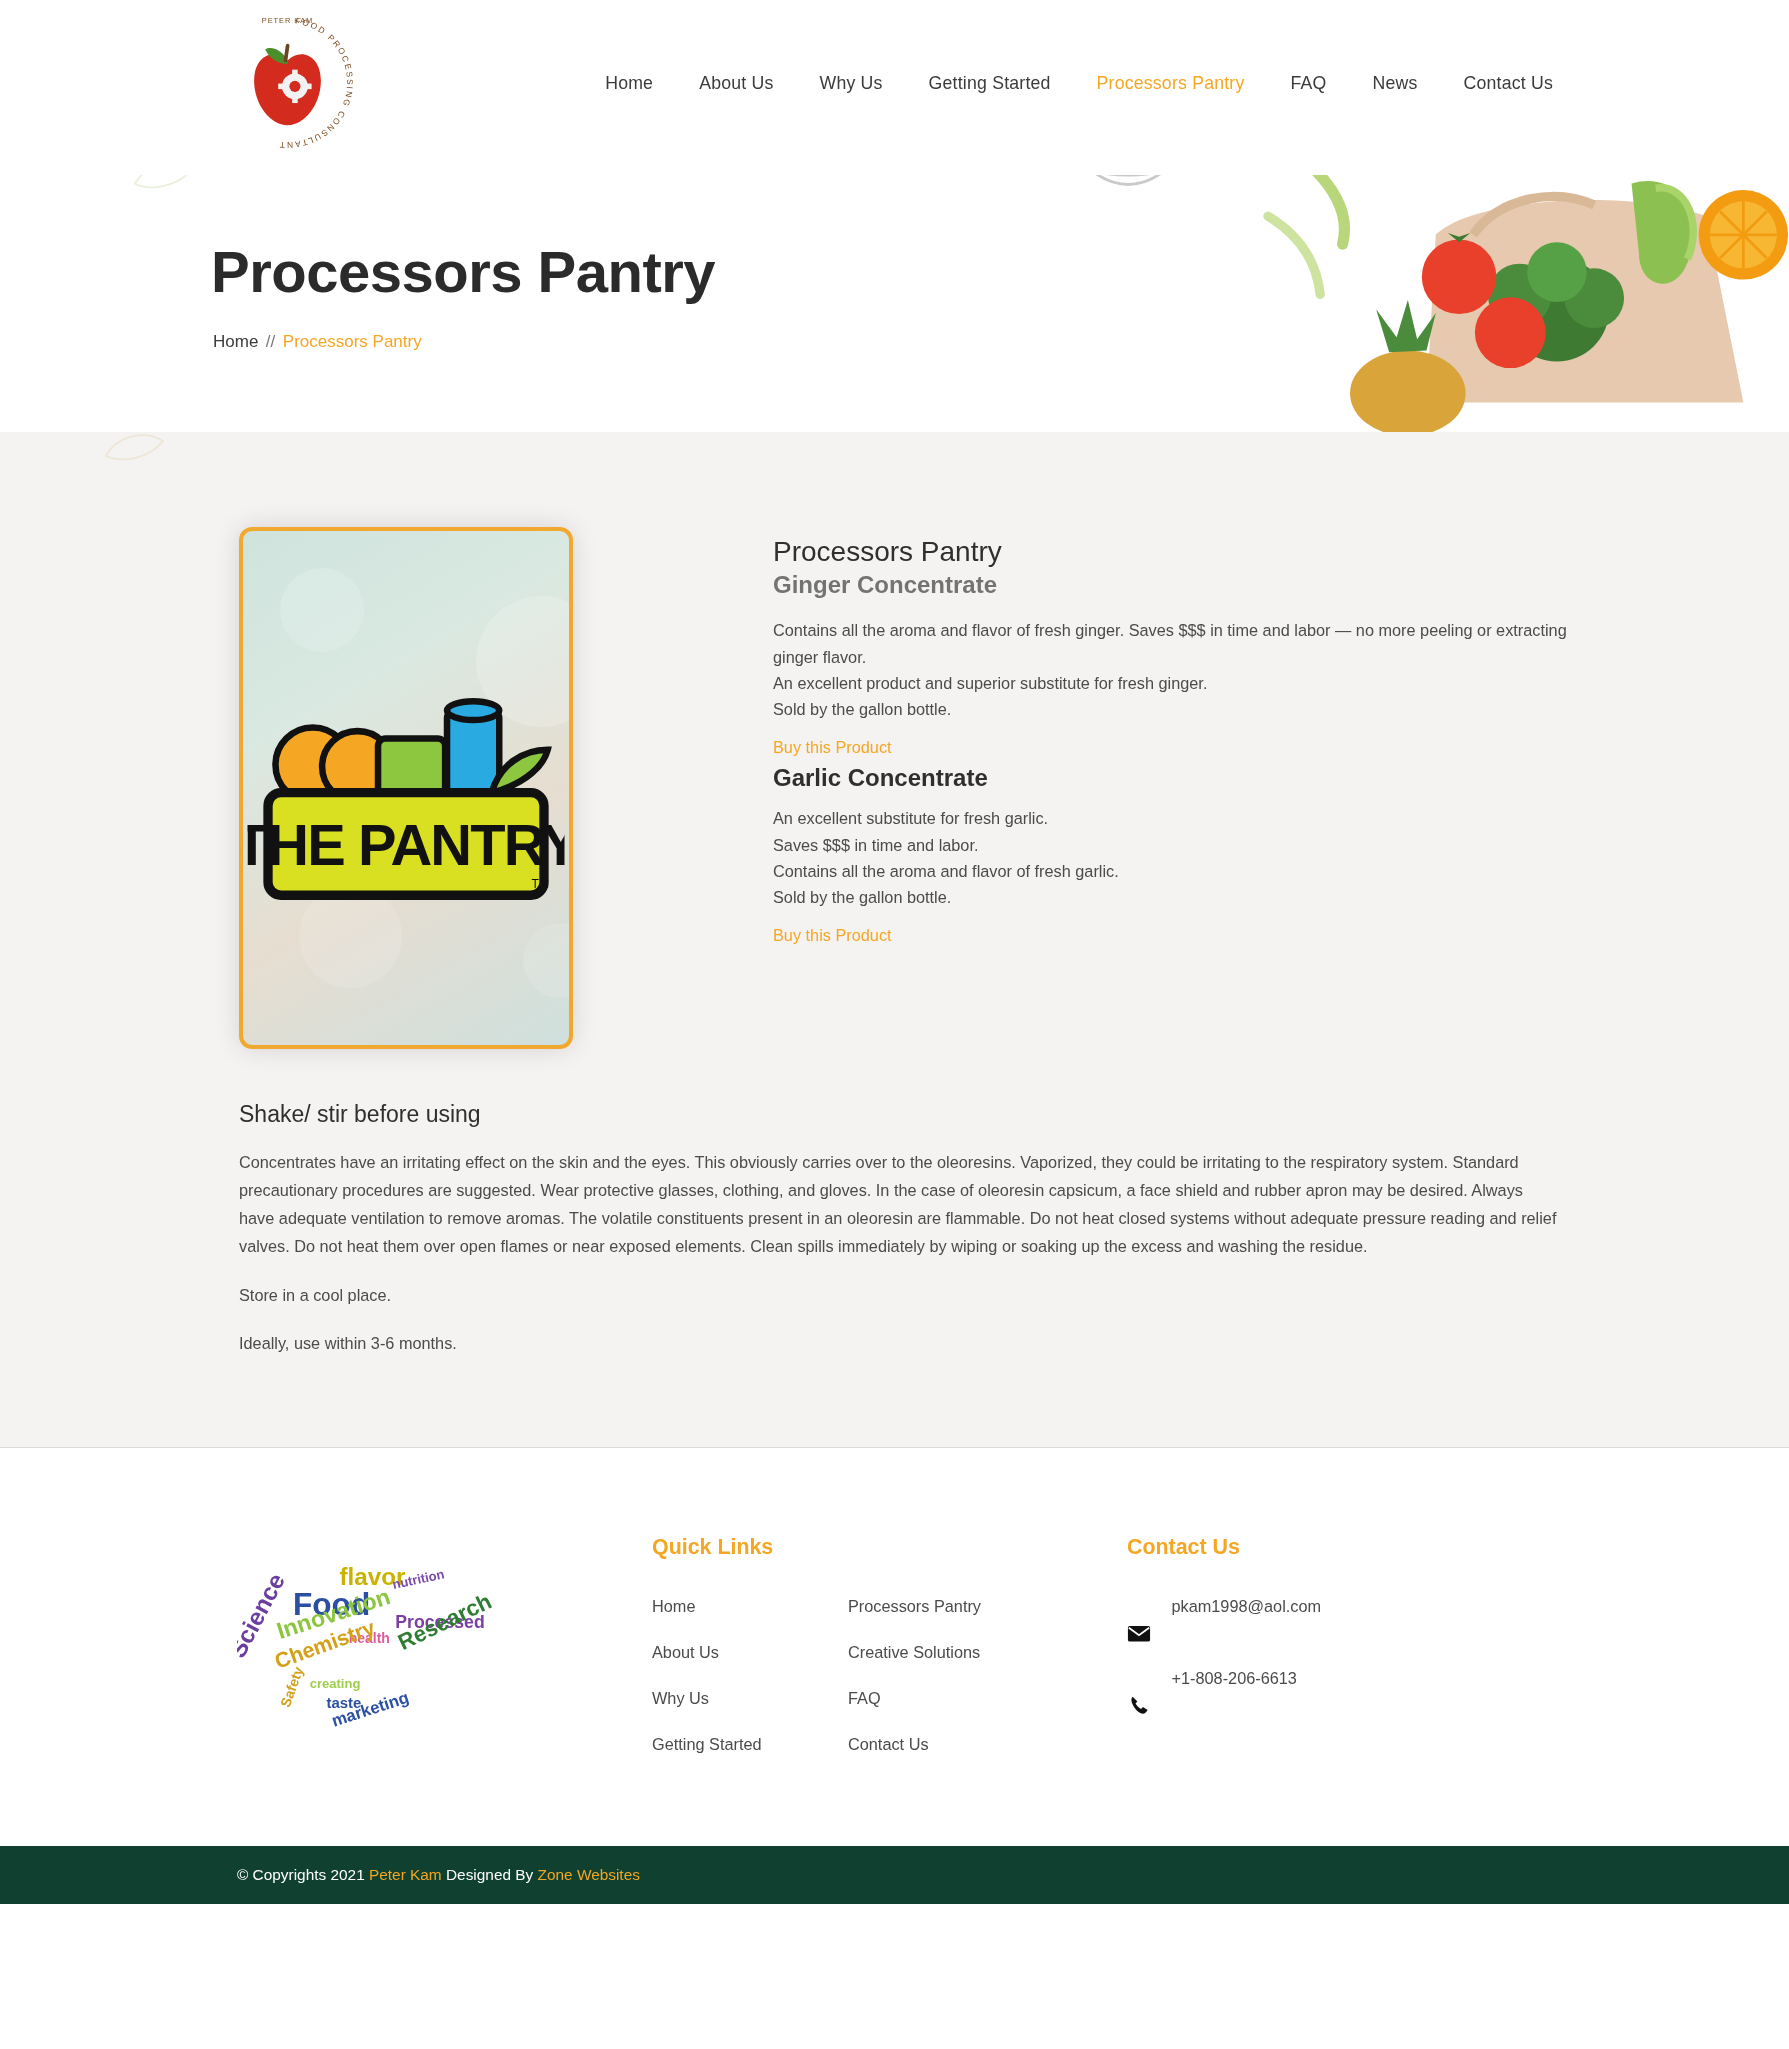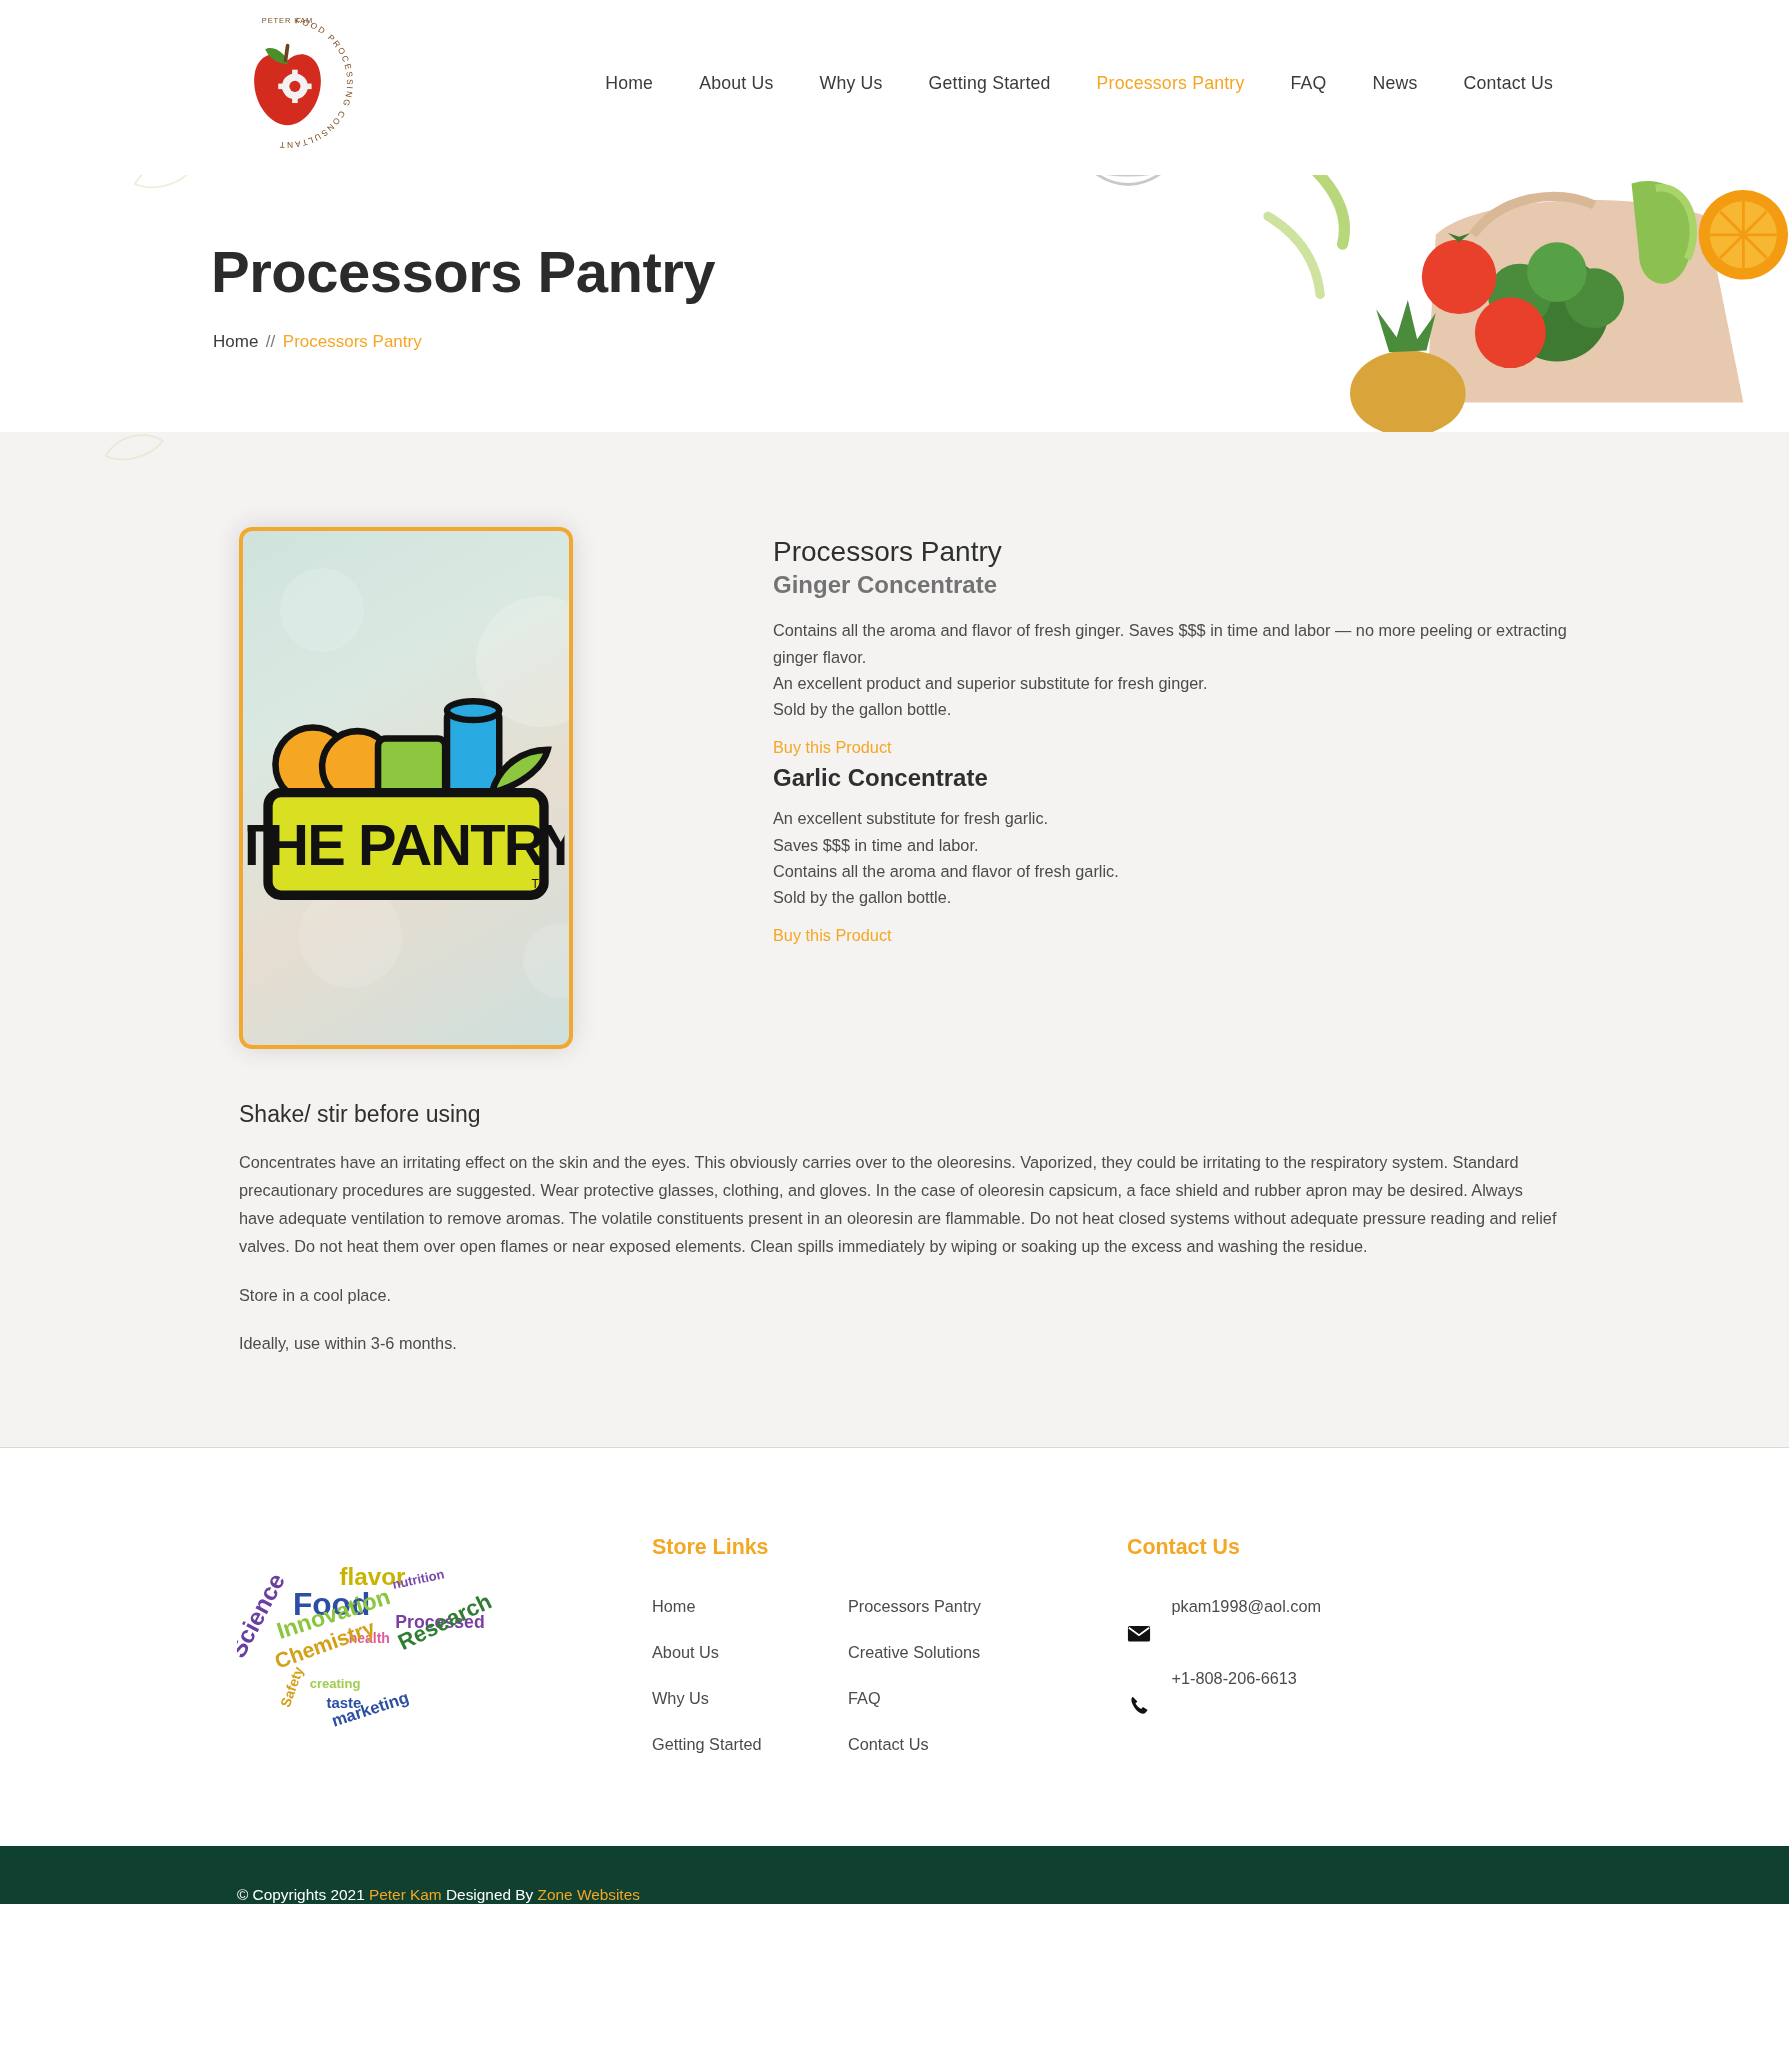--- a/index.html
+++ b/index.html
@@ -233,21 +233,21 @@
     margin-bottom: 26px;
   }
   .contact-item .ctext { margin-bottom: 0; }
   .ico { width: 24px; height: 20.5px; flex: 0 0 24px; display: flex; align-items: center; justify-content: center; }
 
   
   .copyright {
     background: #0f4030;
     height: 58px;
     display: flex;
-    align-items: flex-end;
+    align-items: center;
   }
   .copyright .cinner {
     width: 1380px;
     margin: 0 auto;
     font-size: 15.4px;
     color: #ffffff;
     padding-left: 32px;
   }
   .copyright a { color: #f5a623; text-decoration: none; }
 </style>
@@ -430,21 +430,21 @@
           <text x="178" y="108" font-size="24" fill="#2f7d32" transform="rotate(-26 178 108)">Research</text>
           <text x="78" y="148" font-size="14" fill="#9fce4e">creating</text>
           <text x="96" y="170" font-size="16" fill="#2b4fa2">taste</text>
           <text x="56" y="170" font-size="15" fill="#d4a017" transform="rotate(-70 56 170)">Safety</text>
           <text x="104" y="190" font-size="18" fill="#2b4fa2" transform="rotate(-18 104 190)">marketing</text>
         </g>
       </svg>
     </div>
 
     <div class="quick-links-col">
-      <div class="footer-h">Store Links</div>
+      <div class="footer-h">Quick Links</div>
       <div class="links-grid">
         <div class="links-col">
           <a href="#">Home</a>
           <a href="#">About Us</a>
           <a href="#">Why Us</a>
           <a href="#">Getting Started</a>
         </div>
         <div class="links-col">
           <a href="#">Processors Pantry</a>
           <a href="#">Creative Solutions</a>

